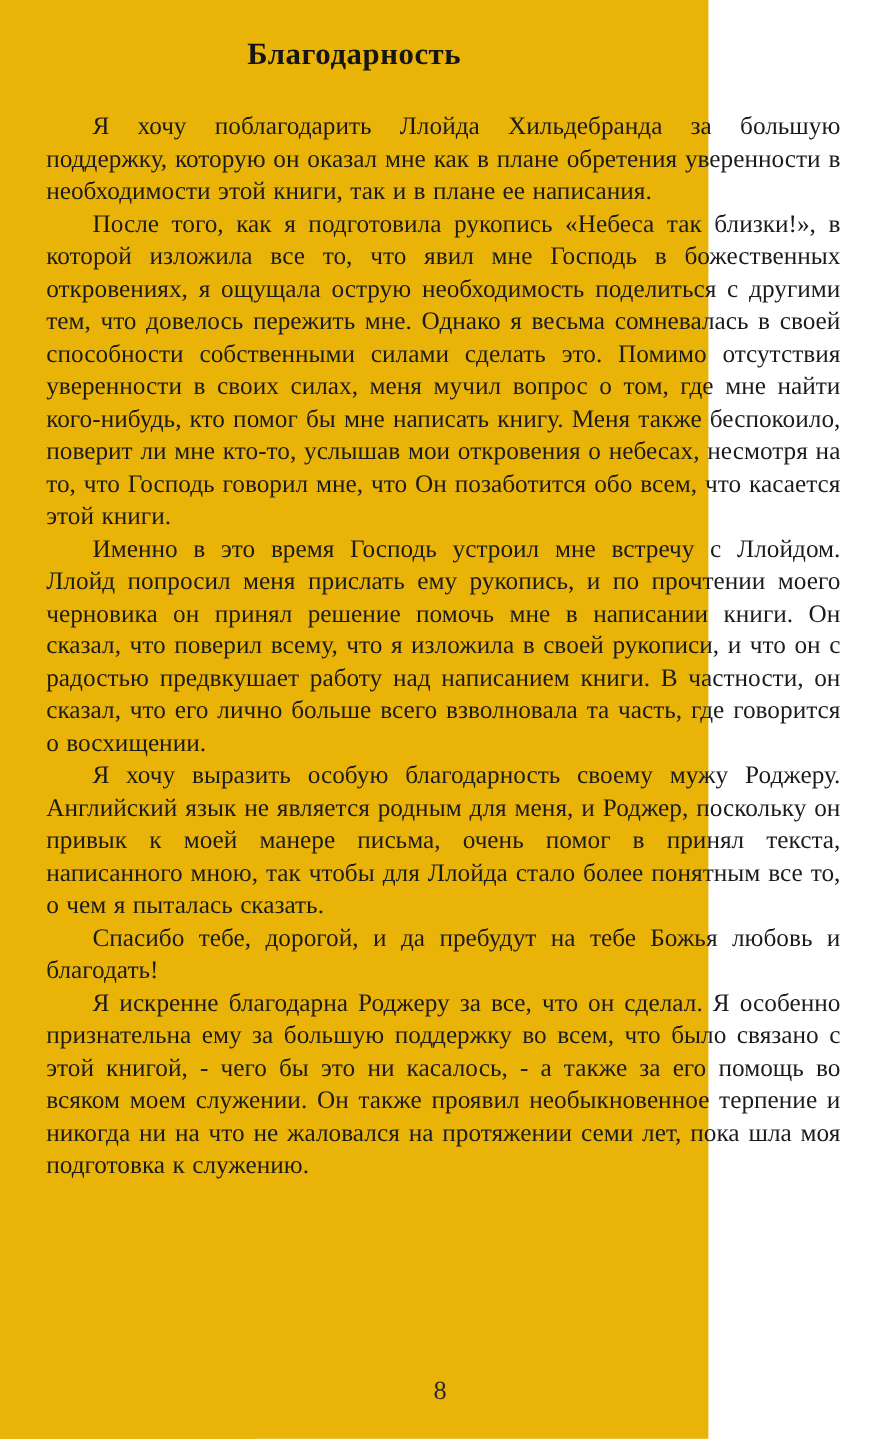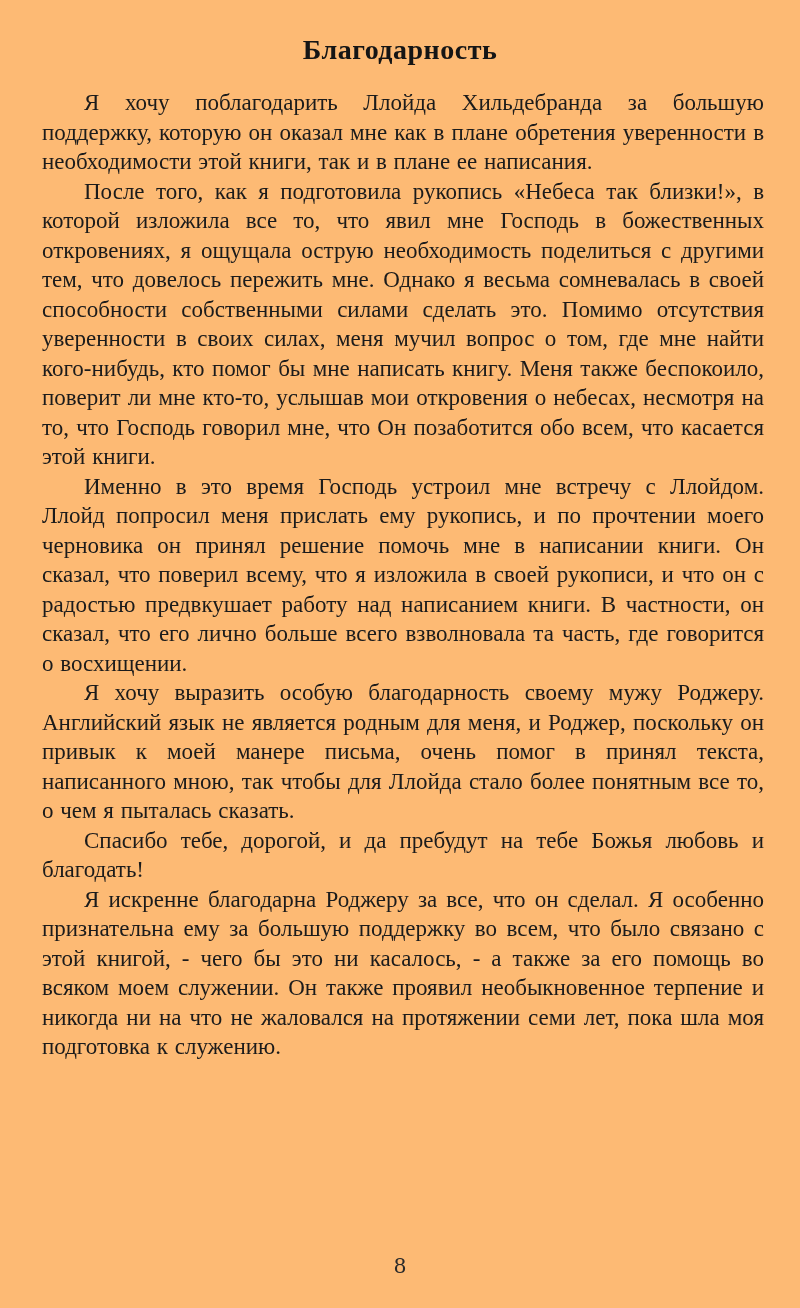--- a/index.html
+++ b/index.html
@@ -12,36 +12,36 @@
     height: 1308px;
     position: relative;
     overflow: hidden;
     font-family: "Liberation Serif", "DejaVu Serif", serif;
     color: #1b1b1b;
   }
   .page {
     position: absolute;
     top: 0;
     left: 0;
-    width: 800px;
+    width: 644px;
     height: 1308px;
-    background: #fdba74;
+    background: #eab308;
   }
   .page-title {
     margin: 0;
     padding-top: 34px;
     text-align: center;
     font-size: 28px;
     font-weight: bold;
     letter-spacing: 0.5px;
     color: #151515;
   }
   .body-text {
     position: absolute;
-    top: 88px;
+    top: 100px;
     left: 42px;
     width: 722px;
     font-family: Liberation Serif, serif;
   }
   .body-text p.para {
     margin: 0;
     font-size: 23px;
     line-height: 29.5px;
     text-align: justify;
     text-indent: 42px;

